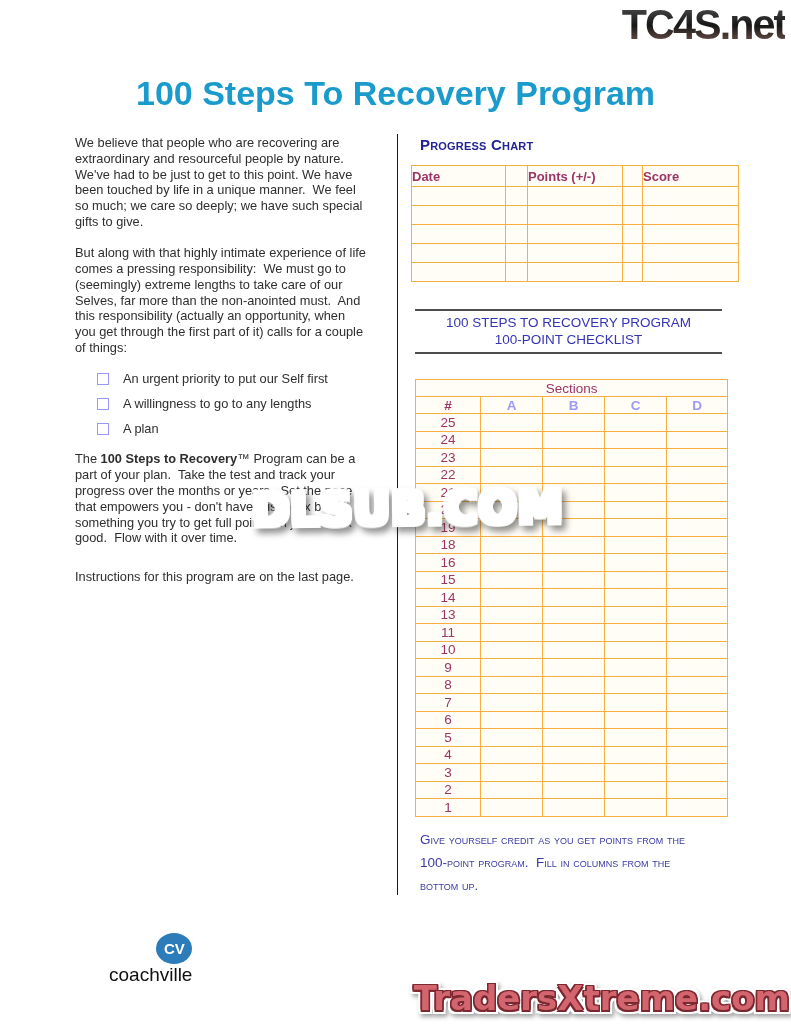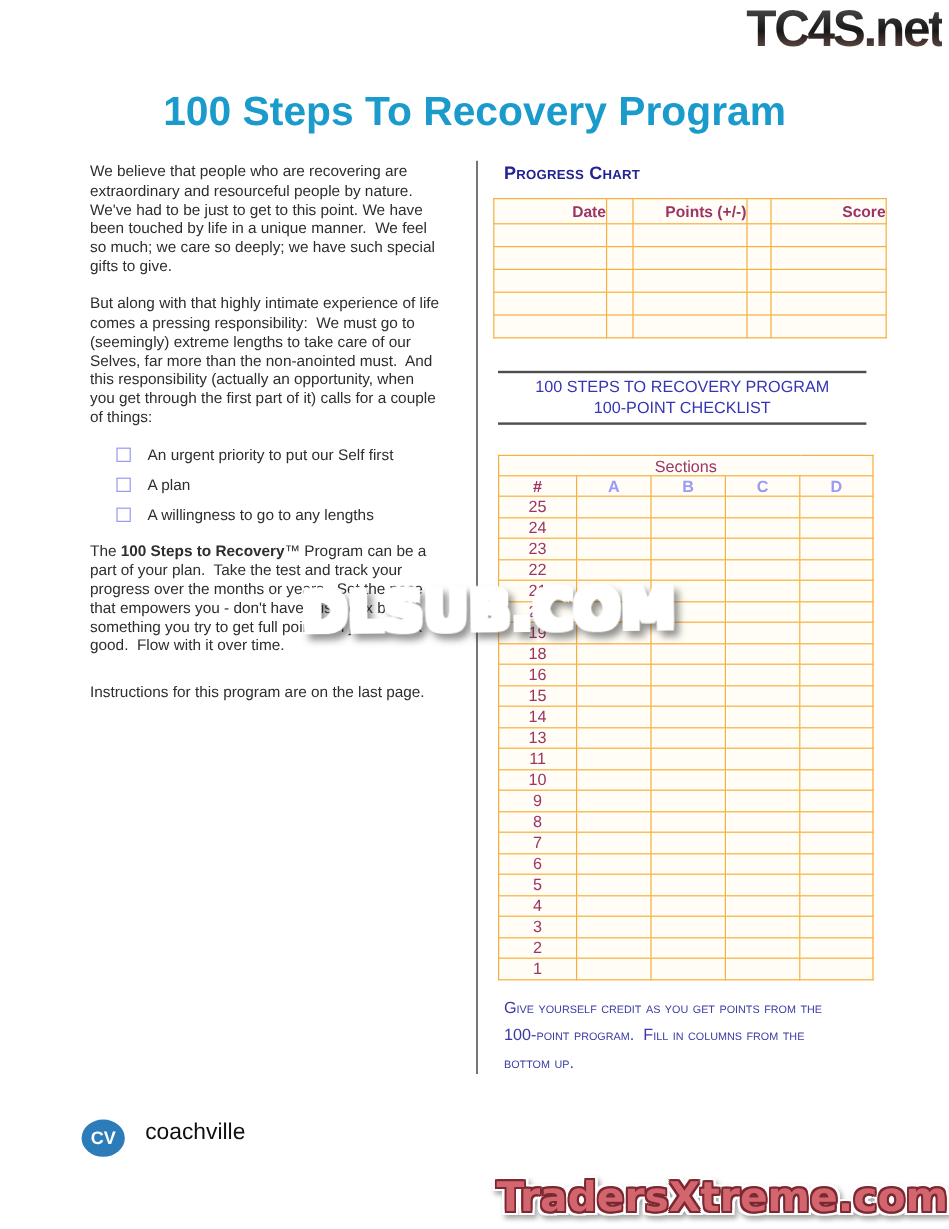--- a/index.html
+++ b/index.html
@@ -46,35 +46,35 @@
   
   .divider{position:absolute;left:397px;top:134px;width:1px;height:761px;background:#1b1b1b;}
 
   
   .right-col{position:absolute;left:411px;top:135px;width:330px;}
   .pc-title{font-variant:small-caps;font-weight:700;font-size:15px;letter-spacing:.2px;
             color:#232394;margin:1px 0 0 9px;}
   table.form{border-collapse:collapse;background:#fffdf5;}
   table.form td,table.form th{border:1px solid #f7af3f;padding:0;}
   .progress-table{margin-top:12px;width:327px;table-layout:fixed;}
-  .progress-table th{height:20px;text-align:right;font-size:13px;font-weight:700;color:#9c3566;padding-left:7px;}
+  .progress-table th{height:20px;text-align:left;font-size:13px;font-weight:700;color:#9c3566;padding-left:7px;}
   .progress-table td{height:14px;}
   .checklist-heading{margin:27px 0 0 4px;width:307px;border-top:2px solid #4e4e4e;border-bottom:2px solid #4e4e4e;
                      padding:3px 0 4px 0;text-align:center;color:#3535b5;font-size:13.5px;line-height:17px;}
   .sections-table{margin:25px 0 0 4px;width:312px;table-layout:fixed;}
   .sections-table .sec-title{height:16px;text-align:center;color:#9c3566;font-size:13.5px;font-weight:400;}
   .sections-table th{height:16px;text-align:center;font-size:13.5px;font-weight:700;color:#9a9af7;}
   .sections-table th.num-h{color:#9c3566;}
   .sections-table td{height:16.5px;text-align:center;font-size:13.5px;}
   .sections-table td.num{color:#9c3566;}
   .note{margin:11px 0 0 9px;width:316px;font-variant:small-caps;font-size:13.5px;line-height:23px;
         color:#3a3aa5;white-space:pre-line;}
 
   
-  .footer-logo{position:absolute;left:68px;top:933px;display:flex;align-items:flex-start;}
+  .footer-logo{position:absolute;left:92px;top:933px;display:flex;align-items:flex-end;flex-direction:column;}
   .cv-badge{width:36px;height:31px;border-radius:50%;background:#2c7cba;color:#fff;font-size:15px;
             font-weight:700;display:flex;align-items:center;justify-content:center;}
   .cv-word{font-size:19px;font-weight:400;color:#101010;margin-left:17px;}
   .copyright{position:absolute;left:240px;top:944px;width:480px;text-align:center;font-size:11.3px;color:#999;}
   .copyright a{color:#2b2bcc;text-decoration:underline;cursor:pointer;}
 </style>
 </head>
 <body>
 
 <div class="page">
@@ -97,25 +97,25 @@
 this responsibility (actually an opportunity, when
 you get through the first part of it) calls for a couple
 of things:</p>
     <ul class="checklist">
       <li>
         <span class="cbox"></span>
         <span>An urgent priority to put our Self first</span>
       </li>
       <li>
         <span class="cbox"></span>
-        <span>A plan</span>
+        <span>A willingness to go to any lengths</span>
       </li>
       <li>
         <span class="cbox"></span>
-        <span>A willingness to go to any lengths</span>
+        <span>A plan</span>
       </li>
     </ul>
     <p><span>The </span><b>100 Steps to Recovery</b><span>™ Program can be a
 part of your plan.&nbsp; Take the test and track your
 progress over the months or years.&nbsp; Set the pace
 that empowers you - don't have this index be
 something you try to get full points on just to look
 good.&nbsp; Flow with it over time.</span></p>
     <p class="instructions">Instructions for this program are on the last page.</p>
   </div>

